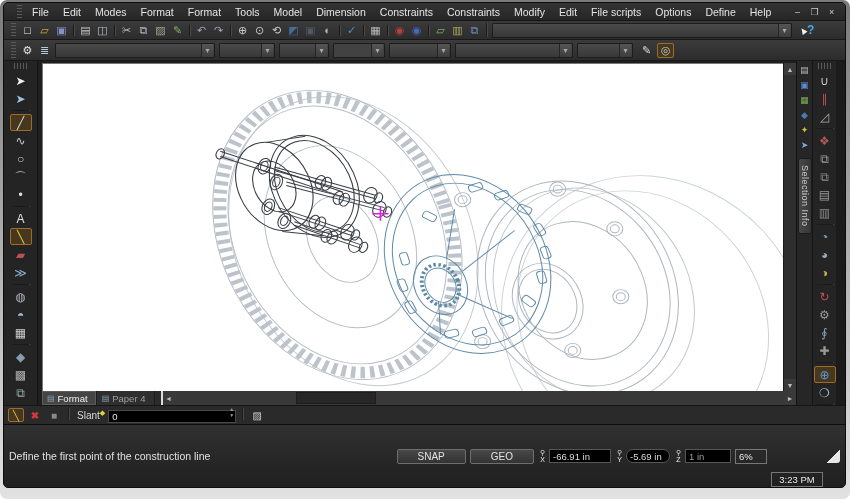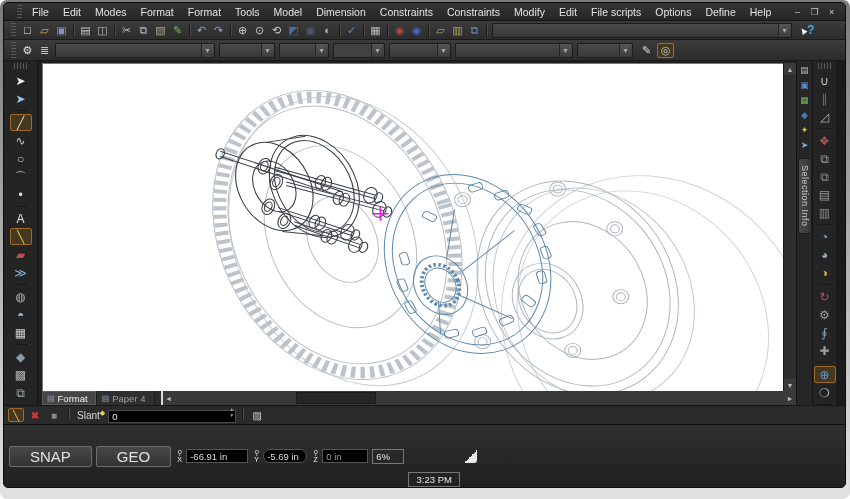--- a/index.html
+++ b/index.html
@@ -152,21 +152,21 @@
   .spinner span{ font-size:5px; color:#9a9a9a; line-height:5.5px; }
 
   
   .statusbar{
     flex:0 0 21px; display:flex; align-items:center;
     background:linear-gradient(#303030,#202020);
     border-top:1px solid #0e0e0e; padding:0 5px; gap:4px;
   }
   .status-msg{ font-size:10.5px; color:#e0e0e0; flex:1; white-space:nowrap; overflow:hidden;}
   .sbtn{
-    font-size:15px; color:#e2e2e2; background:linear-gradient(#484848,#333);
+    font-size:10px; color:#e2e2e2; background:linear-gradient(#484848,#333);
     border:1px solid #6e6e6e; border-radius:2px; padding:1px 20px;
   }
   .coord{ display:flex; align-items:center; gap:2px; }
   .axis-badge{
     font-size:7px; color:#f0f0f0; width:9px; text-align:center; line-height:1;
   }
   .axis-badge::before{ content:"⚲"; display:block; font-size:7px; color:#ddd; }
   .cbox{
     background:#000; border:1px solid #555; color:#ddd; font-size:9.5px;
     height:14px; display:flex; align-items:center; padding:0 3px; white-space:nowrap;
@@ -527,33 +527,34 @@
       <span class="spinner">
             <span>▲</span>
             <span>▼</span>
           </span>
     </span>
     <i class="sep" style="height:12px"></i>
     <span class="icon">▨</span>
   </div>
 
   <div class="statusbar">
+    <span class="status-msg">Define the first point of the construction line</span>
     <span class="sbtn">SNAP</span>
     <span class="sbtn">GEO</span>
     <span class="coord">
       <span class="axis-badge">X</span>
       <span class="cbox x">-66.91 in</span>
     </span>
     <span class="coord">
       <span class="axis-badge">Y</span>
       <span class="cbox y">-5.69 in</span>
     </span>
     <span class="coord">
       <span class="axis-badge">Z</span>
-      <span class="cbox z">0 in</span>
+      <span class="cbox z">1 in</span>
     </span>
     <span class="zbox">6%</span>
     <span class="tbox">3:23 PM</span>
     <span class="gripcorner"></span>
   </div>
 
 </div>
 </div>
 
 </body></html>

